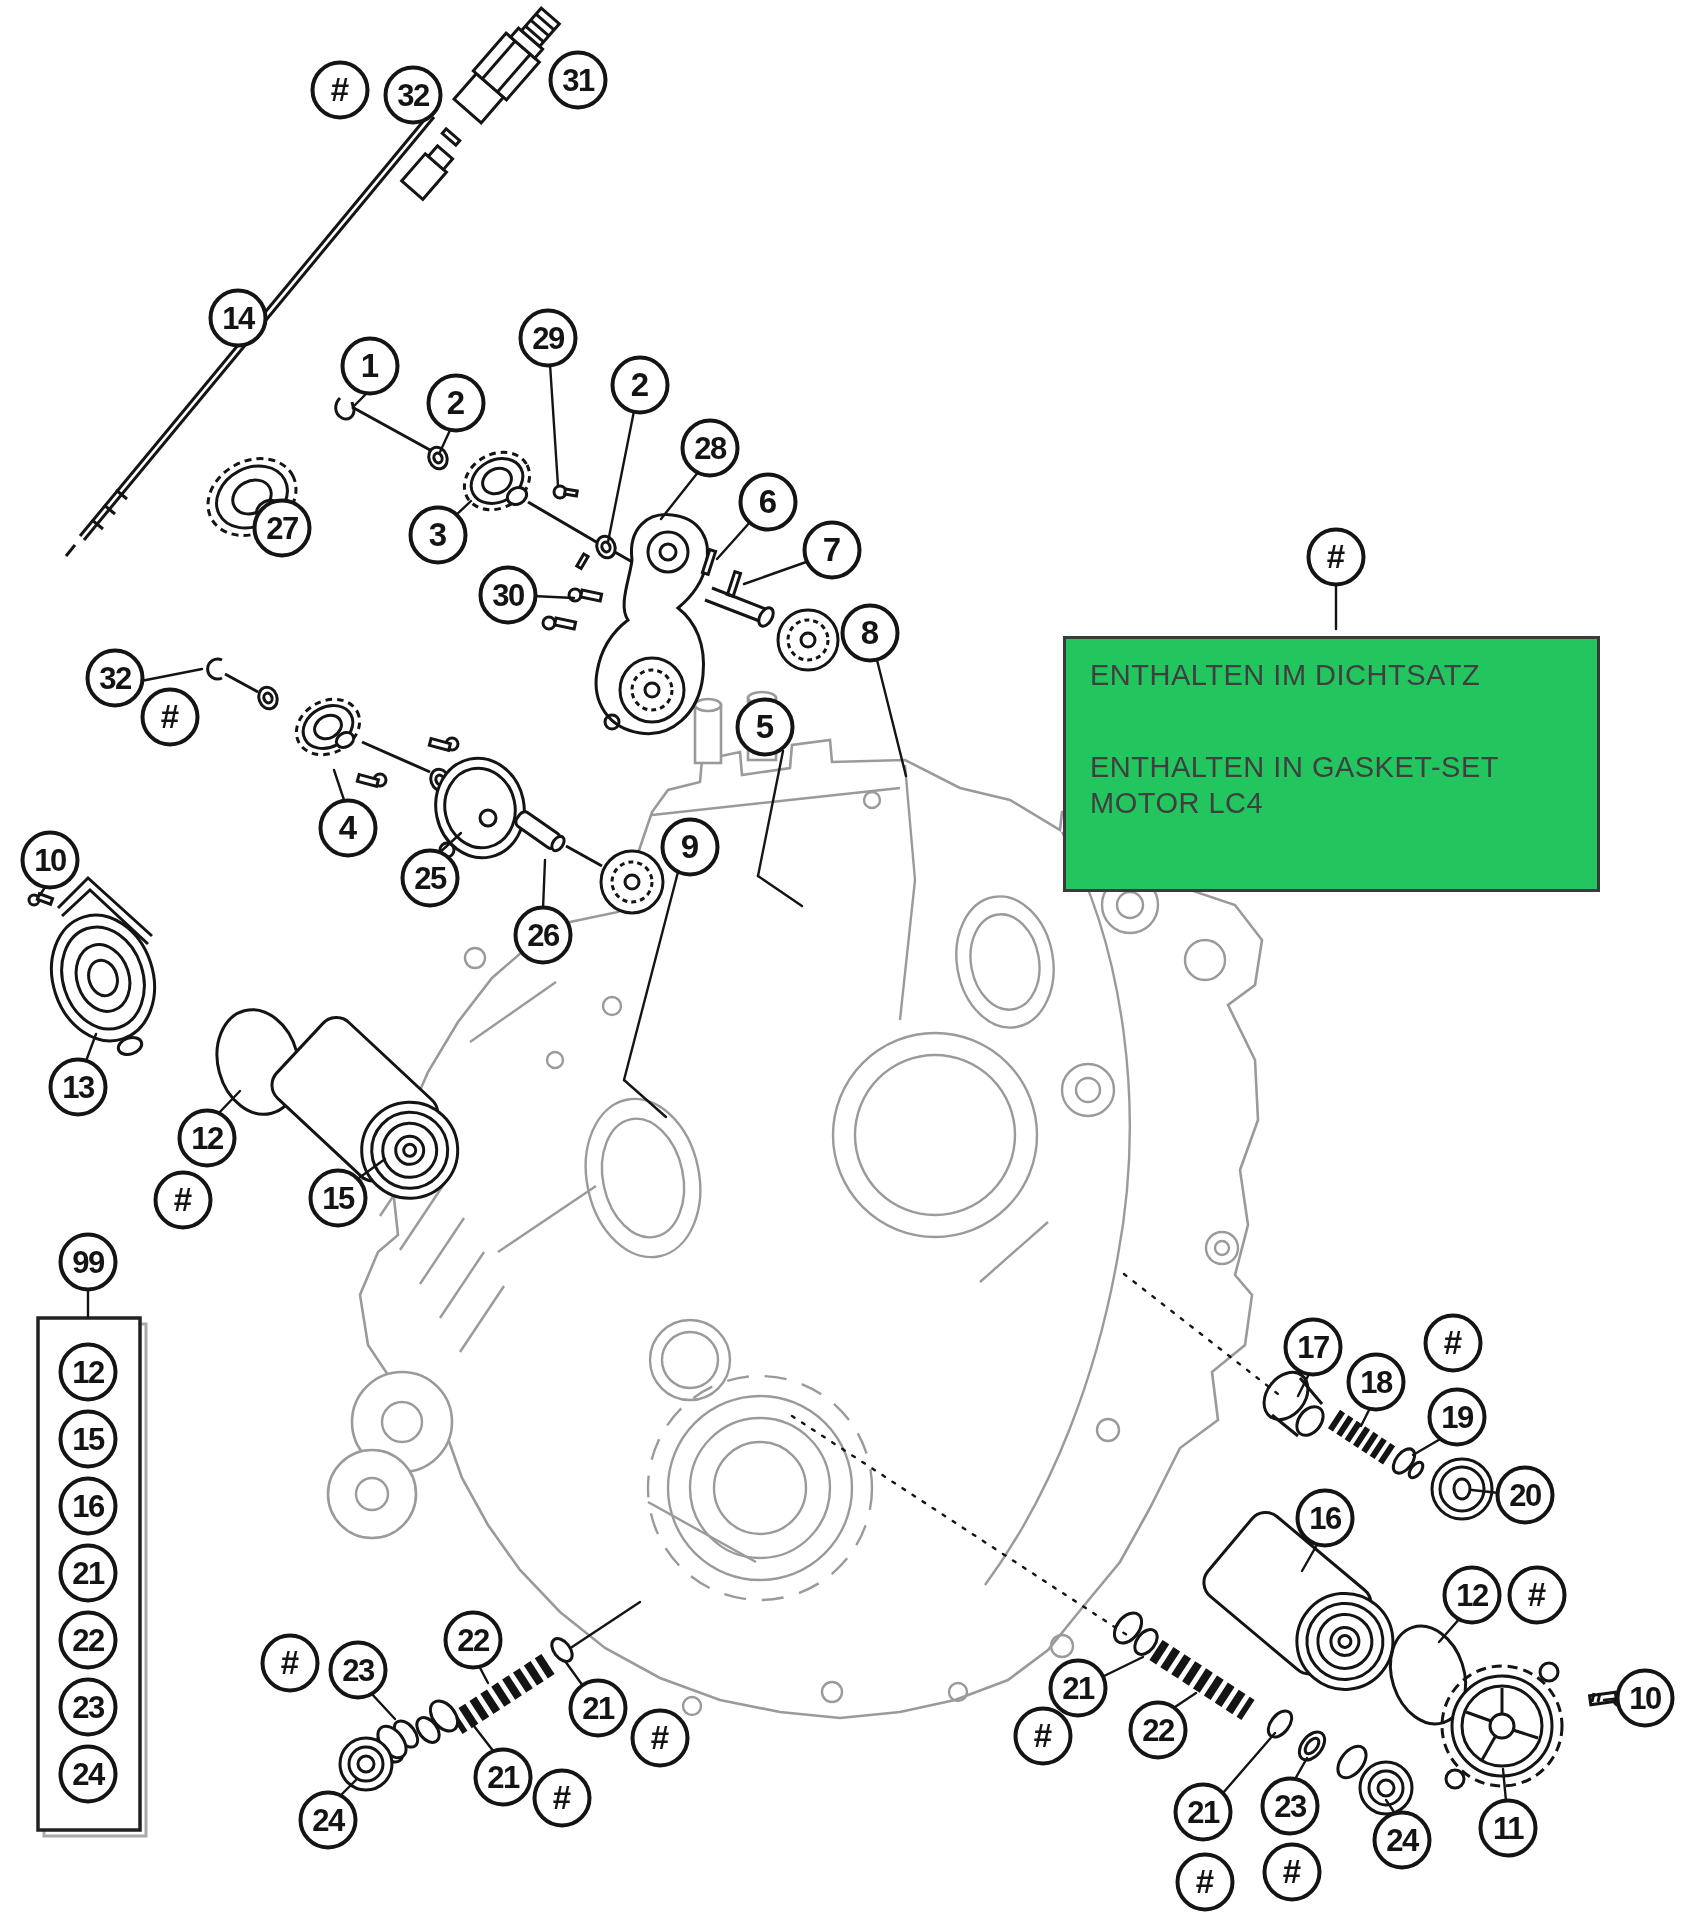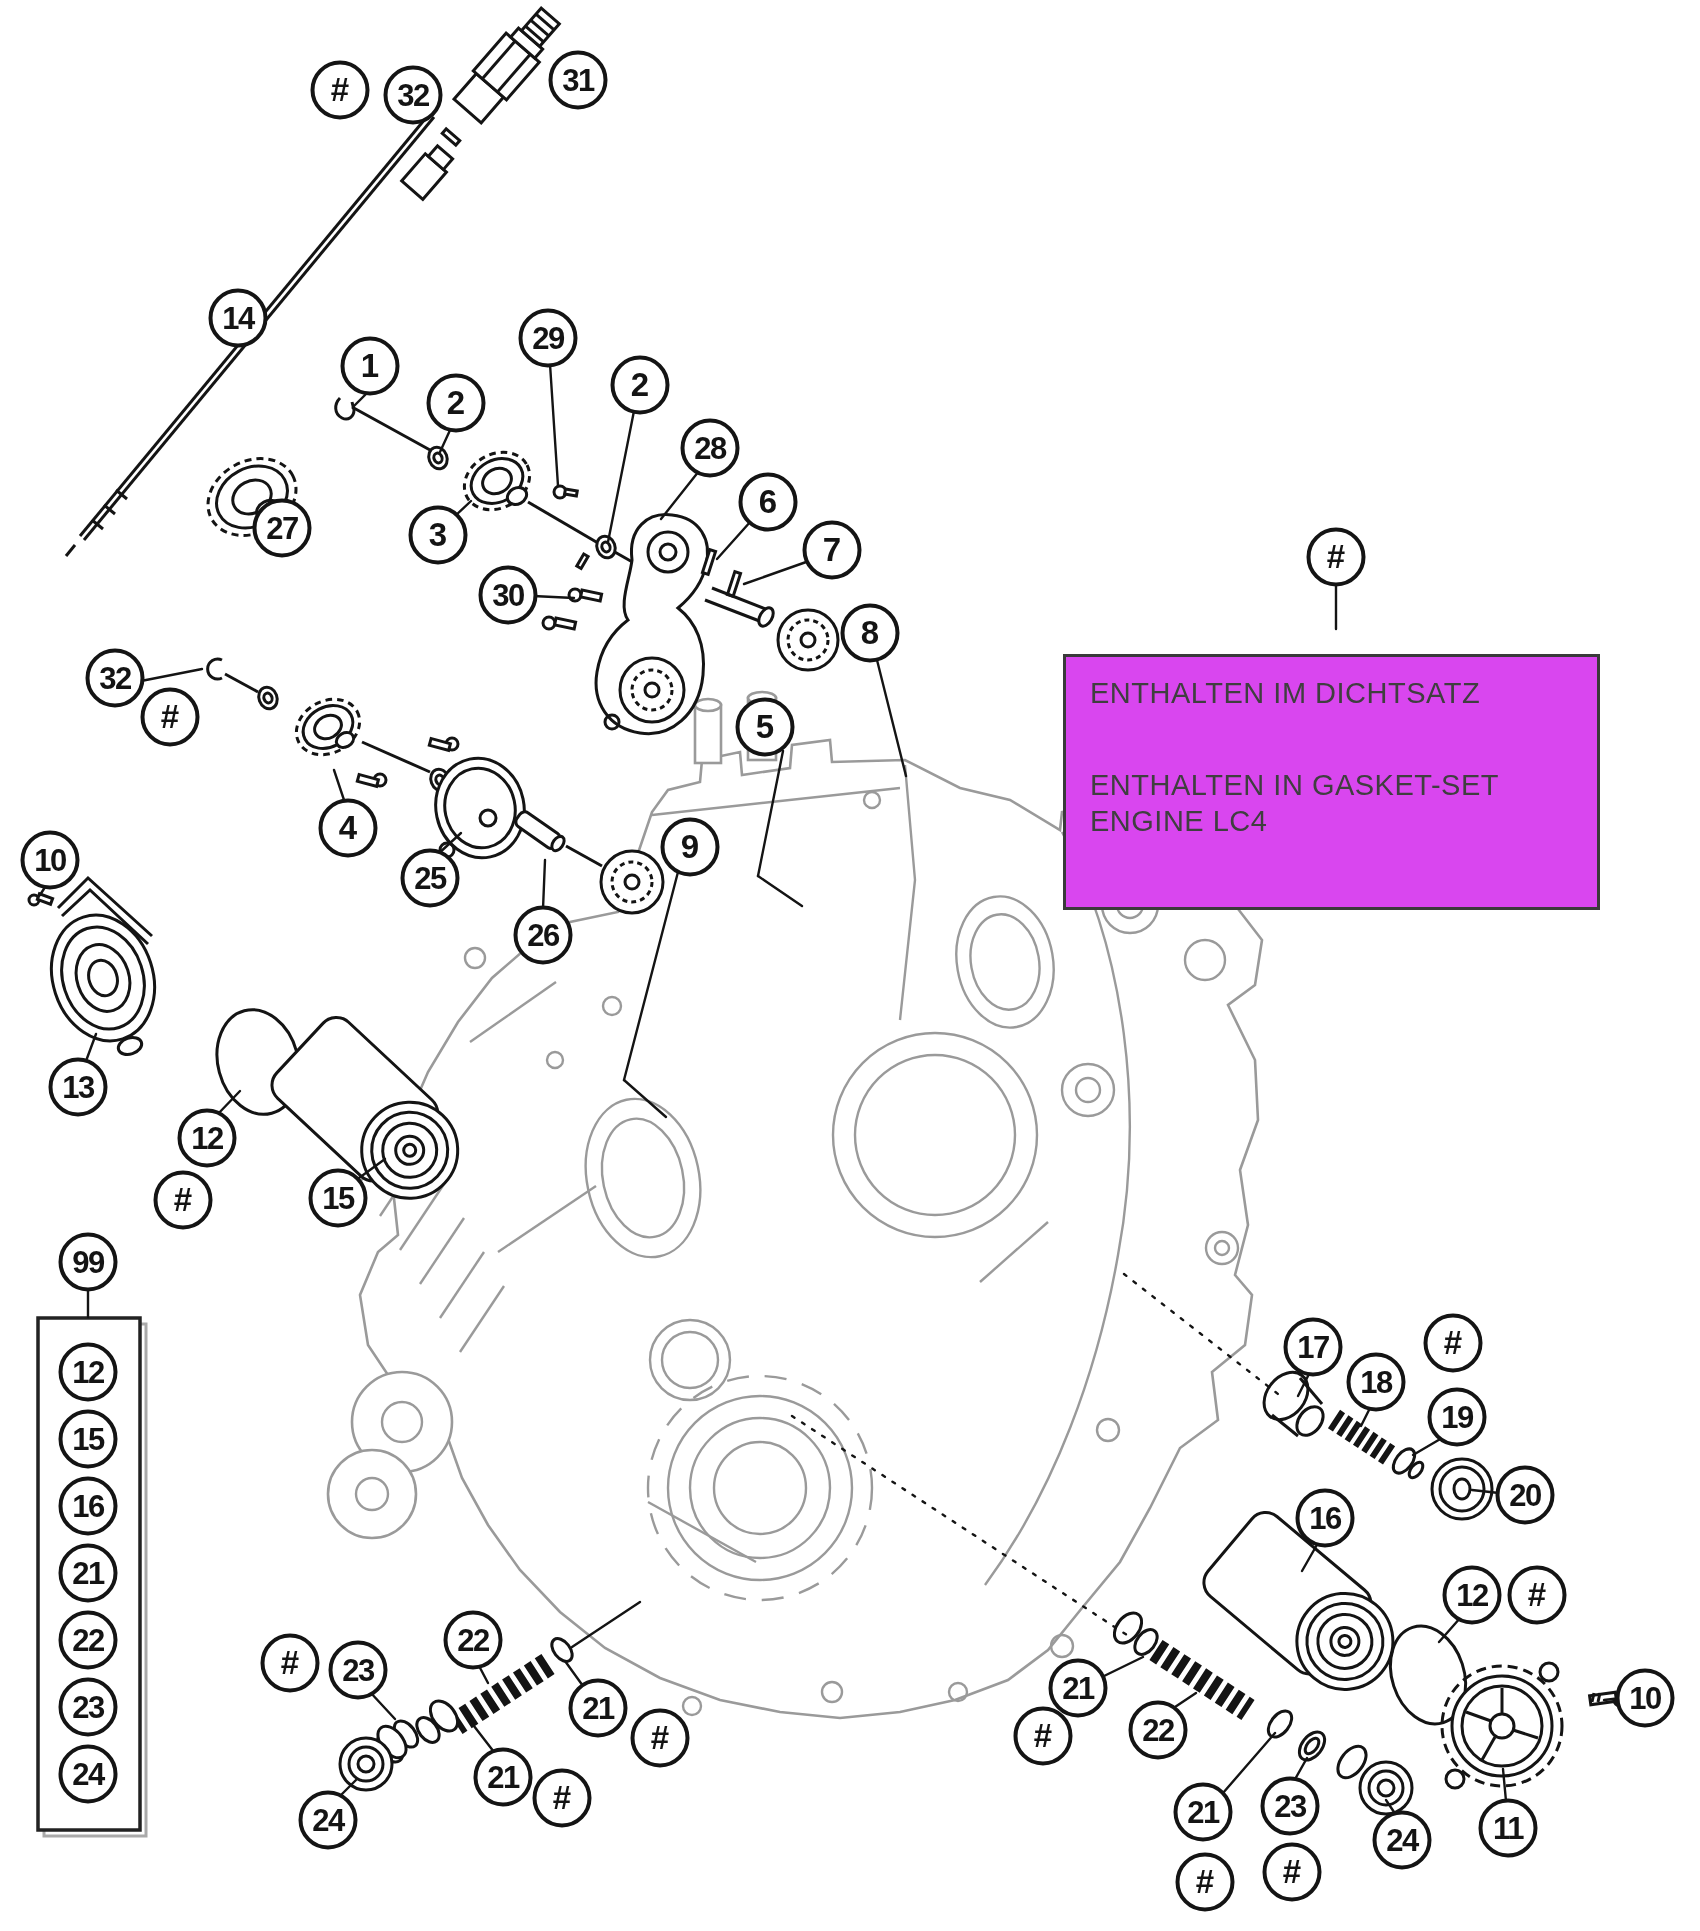--- a/index.html
+++ b/index.html
@@ -1,20 +1,20 @@
 <!DOCTYPE html>
 <html><head>
 <meta charset="utf-8">
 <style>
   html,body{margin:0;padding:0;background:#fff;}
   .stage{position:relative;width:1700px;height:1931px;background:#fff;overflow:hidden;
          font-family:"Liberation Sans",sans-serif;}
   svg{position:absolute;left:0;top:0;}
-  .note-box{position:absolute;left:1063px;top:654px;width:537px;height:256px;
-            background:#d946ef;border:3px solid #3a3a3a;box-sizing:border-box;
+  .note-box{position:absolute;left:1063px;top:636px;width:537px;height:256px;
+            background:#22c55e;border:3px solid #3a3a3a;box-sizing:border-box;
             padding:18px 10px 16px 24px;color:#3f3f3f;}
   .note-box .ln{font-size:29px;line-height:36px;letter-spacing:.5px;white-space:nowrap;}
   .note-box .gap{height:56px;}
   .co-text{font-family:"Liberation Sans",sans-serif;font-weight:700;fill:#141414;}
   .gray{stroke:#9a9a9a;fill:none;stroke-width:2.4;}
   .grayf{stroke:#9a9a9a;fill:#ffffff;stroke-width:2.6;}
   .blk{stroke:#141414;fill:none;stroke-width:3;}
   .blkf{stroke:#141414;fill:#ffffff;stroke-width:3;}
 </style>
 </head>
@@ -601,16 +601,16 @@
           <circle cx="328" cy="1820" r="27.5" fill="#ffffff" stroke="#141414" stroke-width="4"></circle>
           <text x="328" y="1831" text-anchor="middle" font-size="31" class="co-text" letter-spacing="-1.5">24</text>
         </g>
       </g>
 </svg>
 
 <div class="note-box">
   <div class="ln">ENTHALTEN IM DICHTSATZ</div>
   <div class="gap"></div>
   <div class="ln">ENTHALTEN IN GASKET-SET</div>
-  <div class="ln">ENGINE LC4</div>
+  <div class="ln">MOTOR LC4</div>
 </div>
 
 </div>
 
 </body></html>

